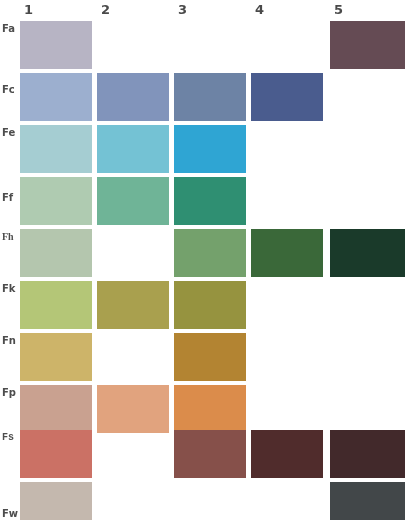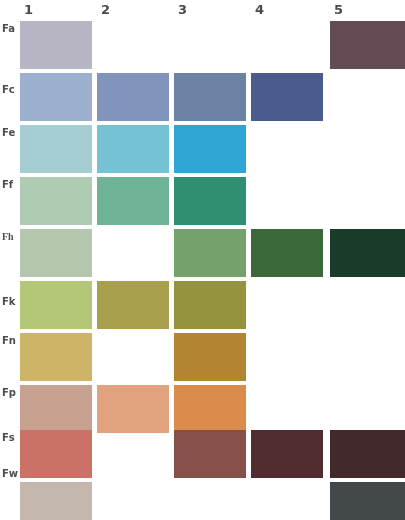--- a/index.html
+++ b/index.html
@@ -80,56 +80,56 @@
         <div class="swatch" title="Fc2 #8194bb" style="left: 97px; top: 0px; background: rgb(129, 148, 187);"></div>
         <div class="swatch" title="Fc3 #6d83a5" style="left: 174px; top: 0px; background: rgb(109, 131, 165);"></div>
         <div class="swatch" title="Fc4 #4a5c8e" style="left: 251px; top: 0px; background: rgb(74, 92, 142);"></div>
       </div>
       <div class="row-label" style="top: 127px; color: rgb(77, 77, 77);">Fe</div>
       <div class="row-band" style="top: 125px;">
         <div class="swatch" title="Fe1 #a5cdd2" style="left: 20px; top: 0px; background: rgb(165, 205, 210);"></div>
         <div class="swatch" title="Fe2 #74c2d4" style="left: 97px; top: 0px; background: rgb(116, 194, 212);"></div>
         <div class="swatch" title="Fe3 #2fa5d3" style="left: 174px; top: 0px; background: rgb(47, 165, 211);"></div>
       </div>
-      <div class="row-label" style="top: 179px; color: rgb(77, 77, 77);">Ff</div>
+      <div class="row-label" style="top: 192px; color: rgb(77, 77, 77);">Ff</div>
       <div class="row-band" style="top: 177px;">
         <div class="swatch" title="Ff1 #afcbb1" style="left: 20px; top: 0px; background: rgb(175, 203, 177);"></div>
         <div class="swatch" title="Ff2 #6fb497" style="left: 97px; top: 0px; background: rgb(111, 180, 151);"></div>
         <div class="swatch" title="Ff3 #2f8f72" style="left: 174px; top: 0px; background: rgb(47, 143, 114);"></div>
       </div>
       <div class="row-label" style="top: 231px; color: rgb(77, 77, 77); font-family: Liberation Serif, serif;">Fh</div>
       <div class="row-band" style="top: 229px;">
         <div class="swatch" title="Fh1 #b4c6ae" style="left: 20px; top: 0px; background: rgb(180, 198, 174);"></div>
         <div class="swatch" title="Fh3 #74a16c" style="left: 174px; top: 0px; background: rgb(116, 161, 108);"></div>
         <div class="swatch" title="Fh4 #3a6839" style="left: 251px; top: 0px; background: rgb(58, 104, 57);"></div>
         <div class="swatch clipped" title="Fh5 #1a3a2a" style="left: 330px; top: 0px; background: rgb(26, 58, 42);"></div>
       </div>
-      <div class="row-label" style="top: 296px; color: rgb(77, 77, 77);">Fk</div>
+      <div class="row-label" style="top: 283px; color: rgb(77, 77, 77);">Fk</div>
       <div class="row-band" style="top: 281px;">
         <div class="swatch" title="Fk1 #b4c677" style="left: 20px; top: 0px; background: rgb(180, 198, 119);"></div>
         <div class="swatch" title="Fk2 #a9a04e" style="left: 97px; top: 0px; background: rgb(169, 160, 78);"></div>
         <div class="swatch" title="Fk3 #96933f" style="left: 174px; top: 0px; background: rgb(150, 147, 63);"></div>
       </div>
       <div class="row-label" style="top: 335px; color: rgb(77, 77, 77);">Fn</div>
       <div class="row-band" style="top: 333px;">
         <div class="swatch" title="Fn1 #cdb469" style="left: 20px; top: 0px; background: rgb(205, 180, 105);"></div>
         <div class="swatch" title="Fn3 #b38432" style="left: 174px; top: 0px; background: rgb(179, 132, 50);"></div>
       </div>
       <div class="row-label" style="top: 387px; color: rgb(77, 77, 77);">Fp</div>
       <div class="row-band" style="top: 385px;">
         <div class="swatch" title="Fp1 #c9a190" style="left: 20px; top: 0px; background: rgb(201, 161, 144);"></div>
         <div class="swatch" title="Fp2 #e1a37e" style="left: 97px; top: 0px; background: rgb(225, 163, 126);"></div>
         <div class="swatch" title="Fp3 #db8c4b" style="left: 174px; top: 0px; background: rgb(219, 140, 75);"></div>
       </div>
-      <div class="row-label" style="top: 432px; color: rgb(77, 77, 77);">Fs</div>
+      <div class="row-label" style="top: 432px; color: rgb(77, 77, 77); font-family: Liberation Mono, monospace;">Fs</div>
       <div class="row-band" style="top: 430px;">
         <div class="swatch" title="Fs1 #cb7165" style="left: 20px; top: 0px; background: rgb(203, 113, 101);"></div>
         <div class="swatch" title="Fs3 #86504a" style="left: 174px; top: 0px; background: rgb(134, 80, 74);"></div>
         <div class="swatch" title="Fs4 #502c2c" style="left: 251px; top: 0px; background: rgb(80, 44, 44);"></div>
         <div class="swatch clipped" title="Fs5 #42292b" style="left: 330px; top: 0px; background: rgb(66, 41, 43);"></div>
       </div>
-      <div class="row-label" style="top: 468px; color: rgb(77, 77, 77);">Fw</div>
+      <div class="row-label" style="top: 508px; color: rgb(77, 77, 77);">Fw</div>
       <div class="row-band" style="top: 482px;">
         <div class="swatch" title="Fw1 #c4b8ae" style="left: 20px; top: 0px; background: rgb(196, 184, 174);"></div>
         <div class="swatch clipped" title="Fw5 #424749" style="left: 330px; top: 0px; background: rgb(66, 71, 73);"></div>
       </div>
     </div>
 </div>
 
 </body></html>

